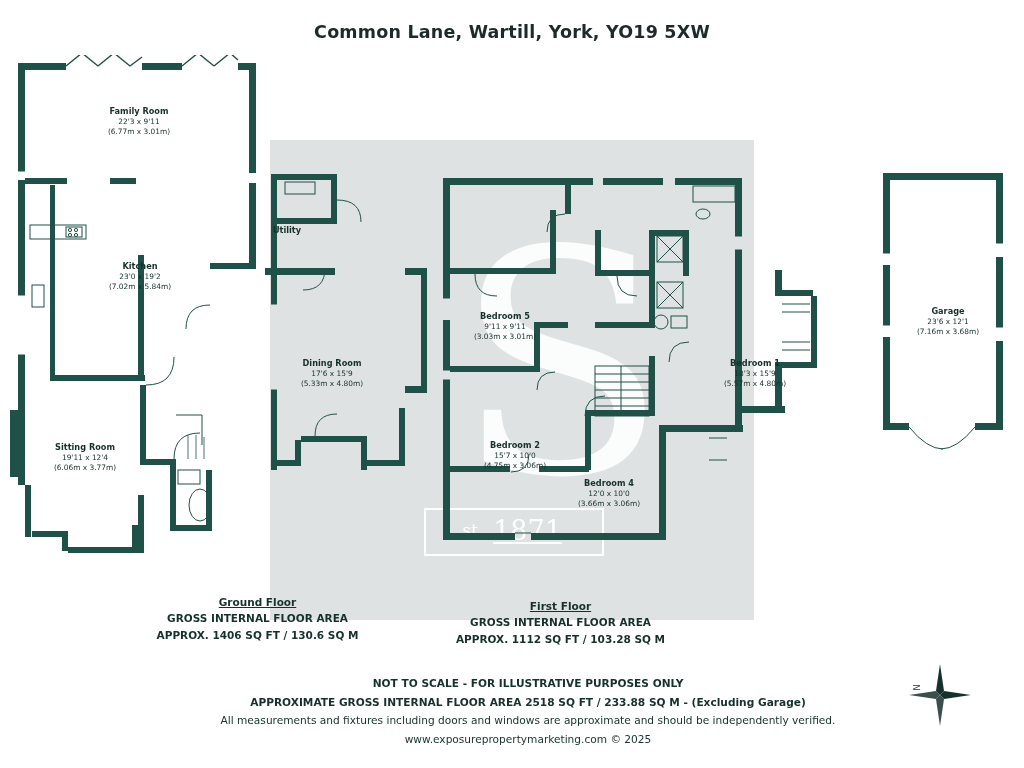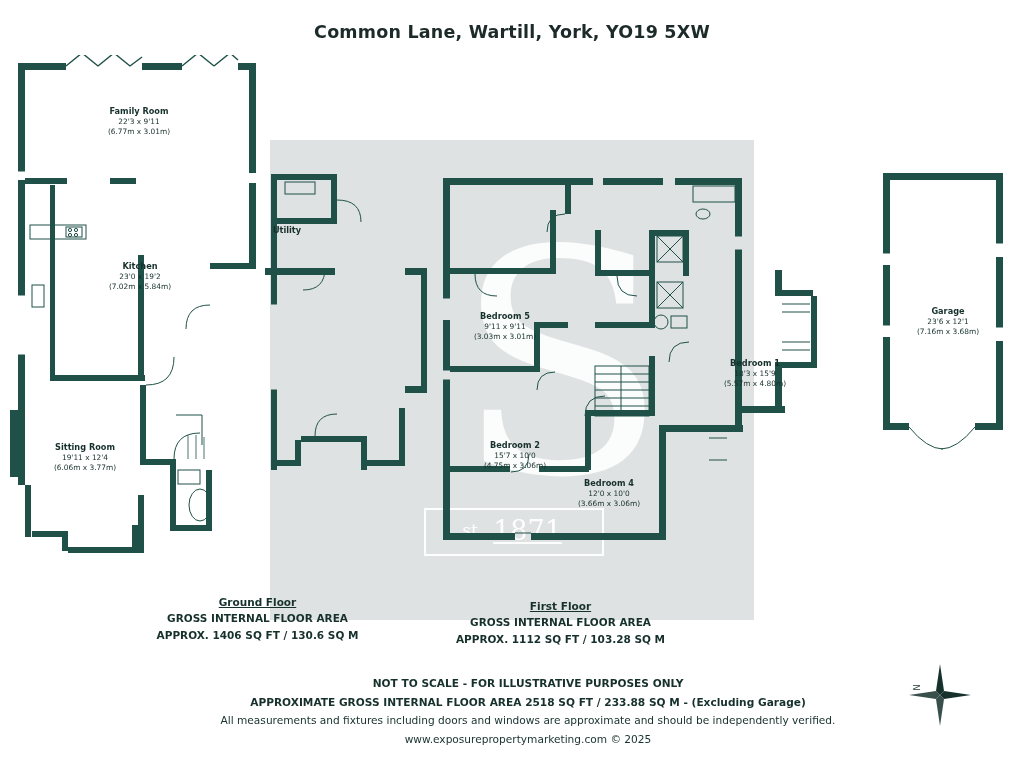--- a/index.html
+++ b/index.html
@@ -279,20 +279,25 @@
   <div class="rl" style="left:85px;top:253px;width:110px;margin-top:8px;">
     <div class="n">Kitchen</div>
     <div class="d">23'0 x 19'2</div>
     <div class="d">(7.02m x 5.84m)</div>
   </div>
 
   <div class="rl" style="left:252px;top:225px;width:70px;">
     <div class="n">Utility</div>
   </div>
 
+  <div class="rl" style="left:277px;top:358px;width:110px;">
+    <div class="n">Dining Room</div>
+    <div class="d">17'6 x 15'9</div>
+    <div class="d">(5.33m x 4.80m)</div>
+  </div>
 
   <div class="rl" style="left:30px;top:442px;width:110px;">
     <div class="n">Sitting Room</div>
     <div class="d">19'11 x 12'4</div>
     <div class="d">(6.06m x 3.77m)</div>
   </div>
 
 
   <div class="rl" style="left:450px;top:311px;width:110px;">
     <div class="n">Bedroom 5</div>

